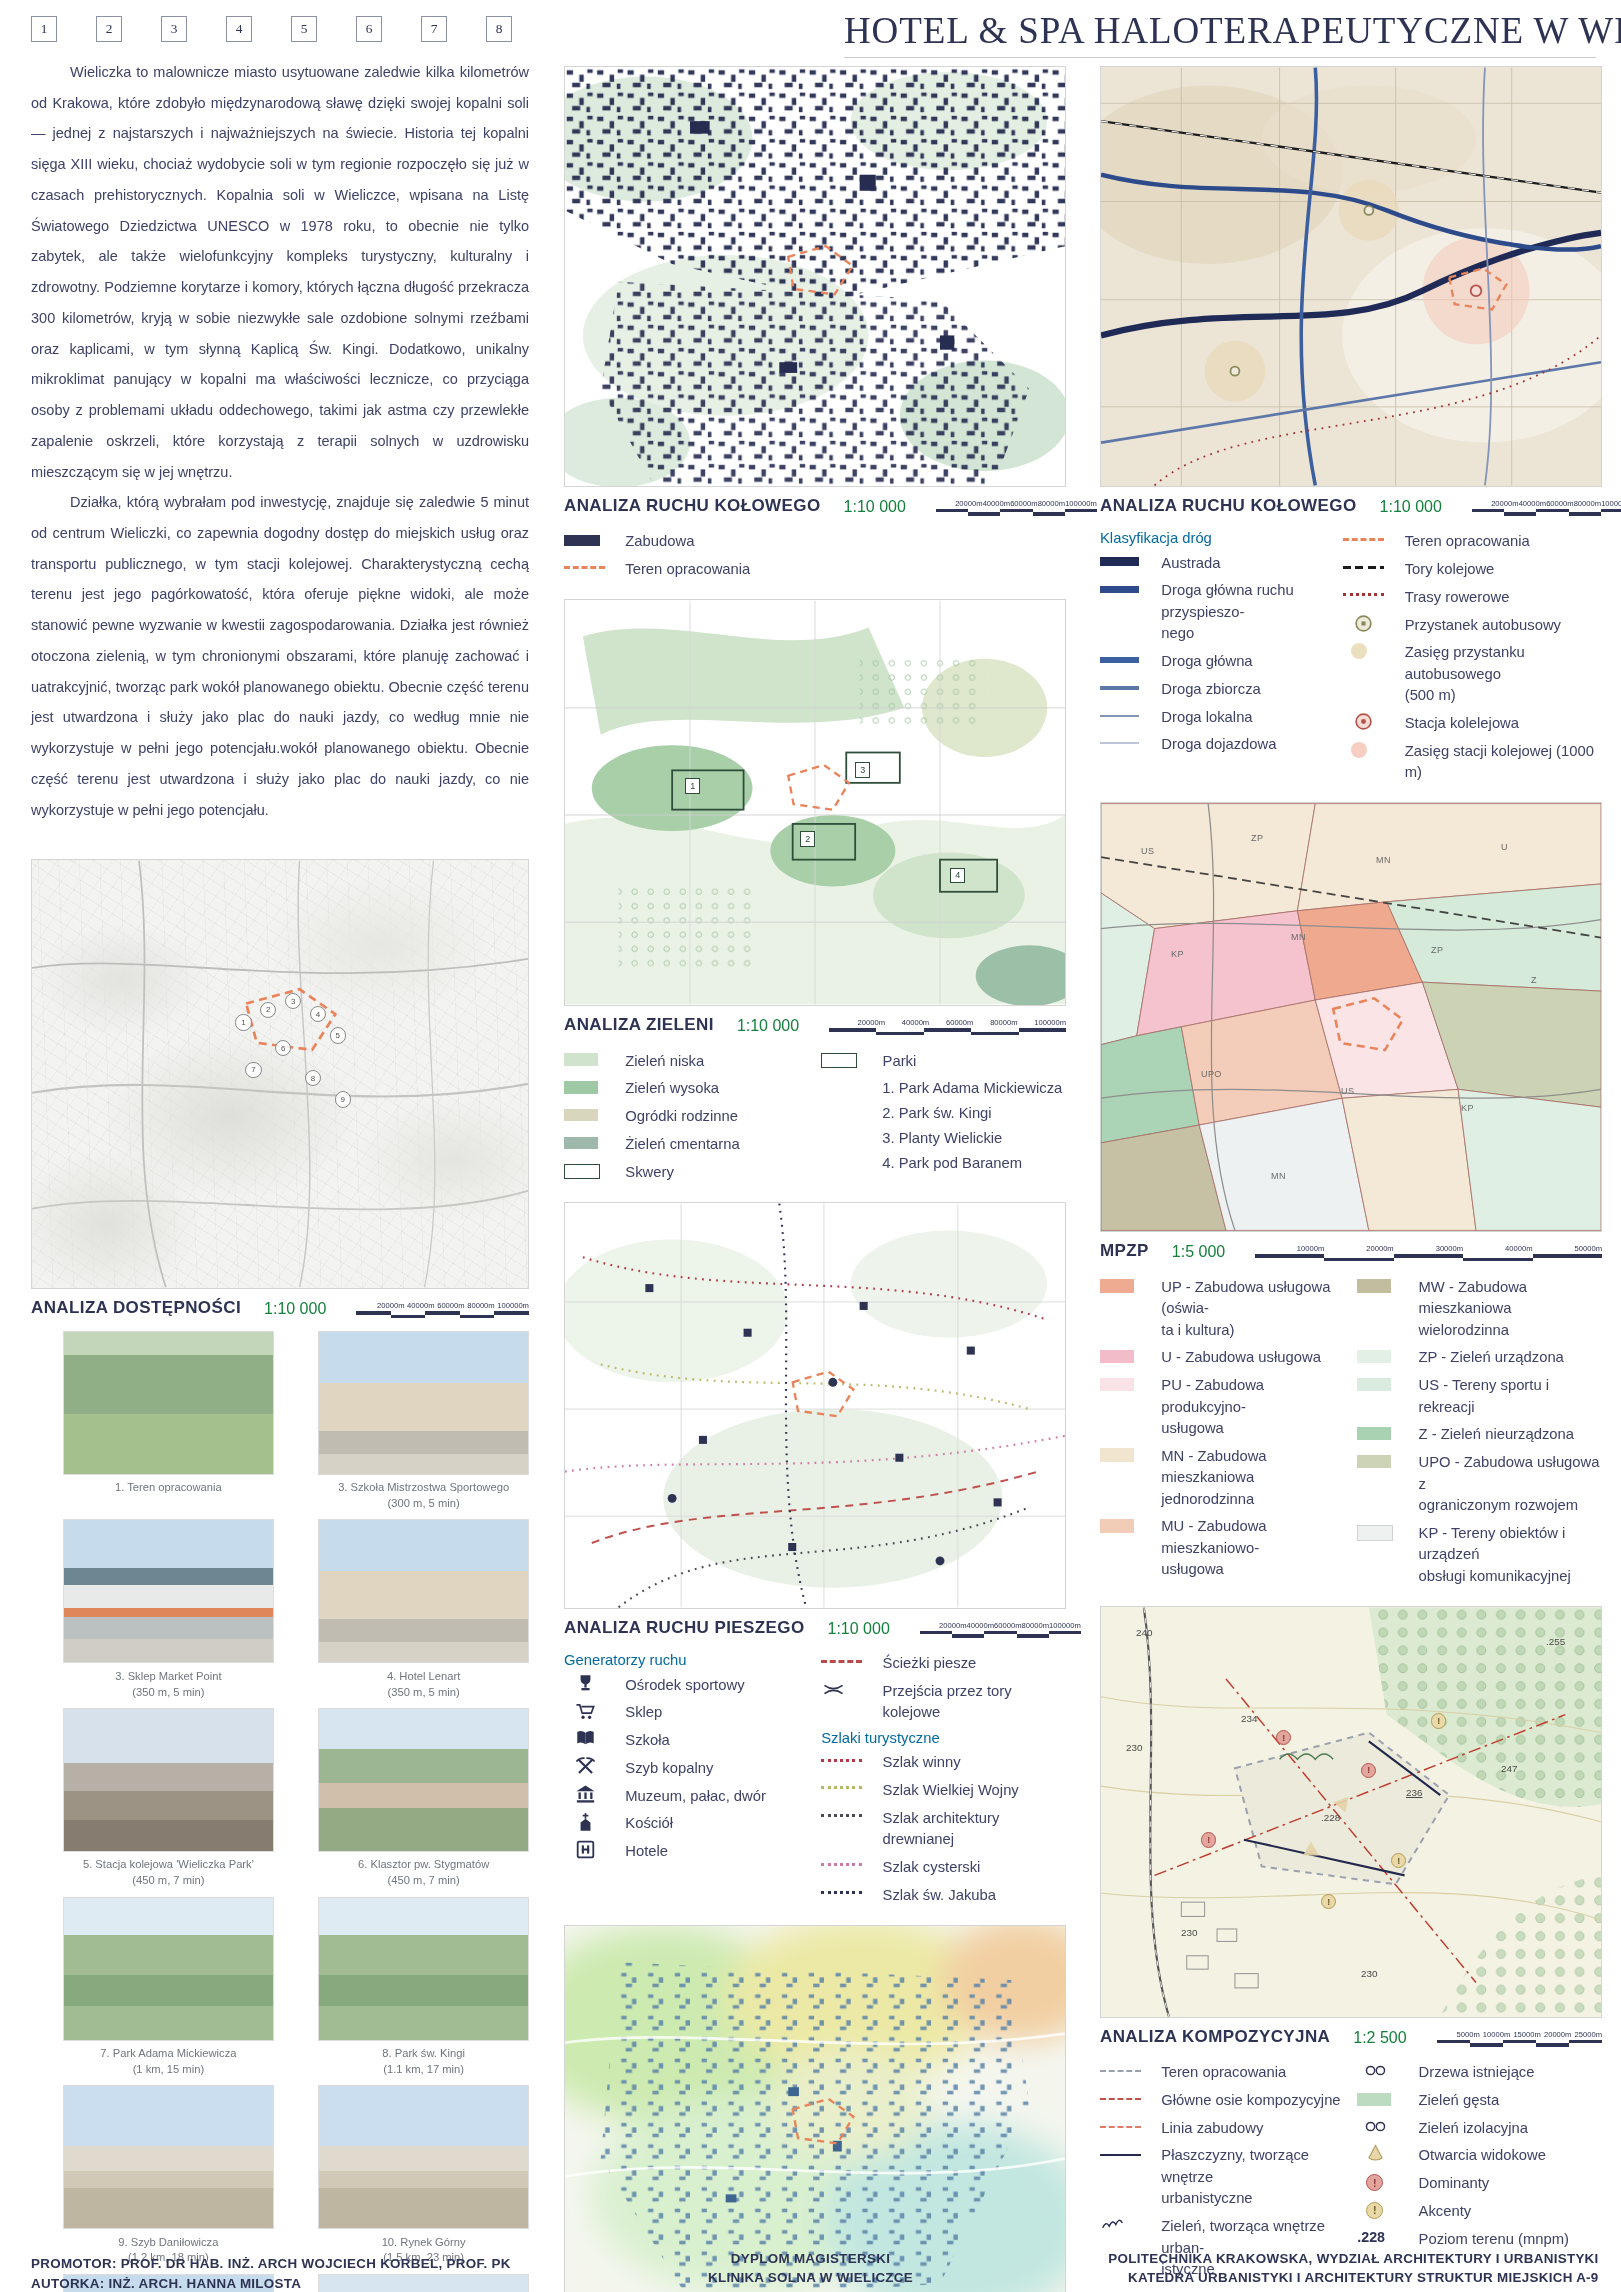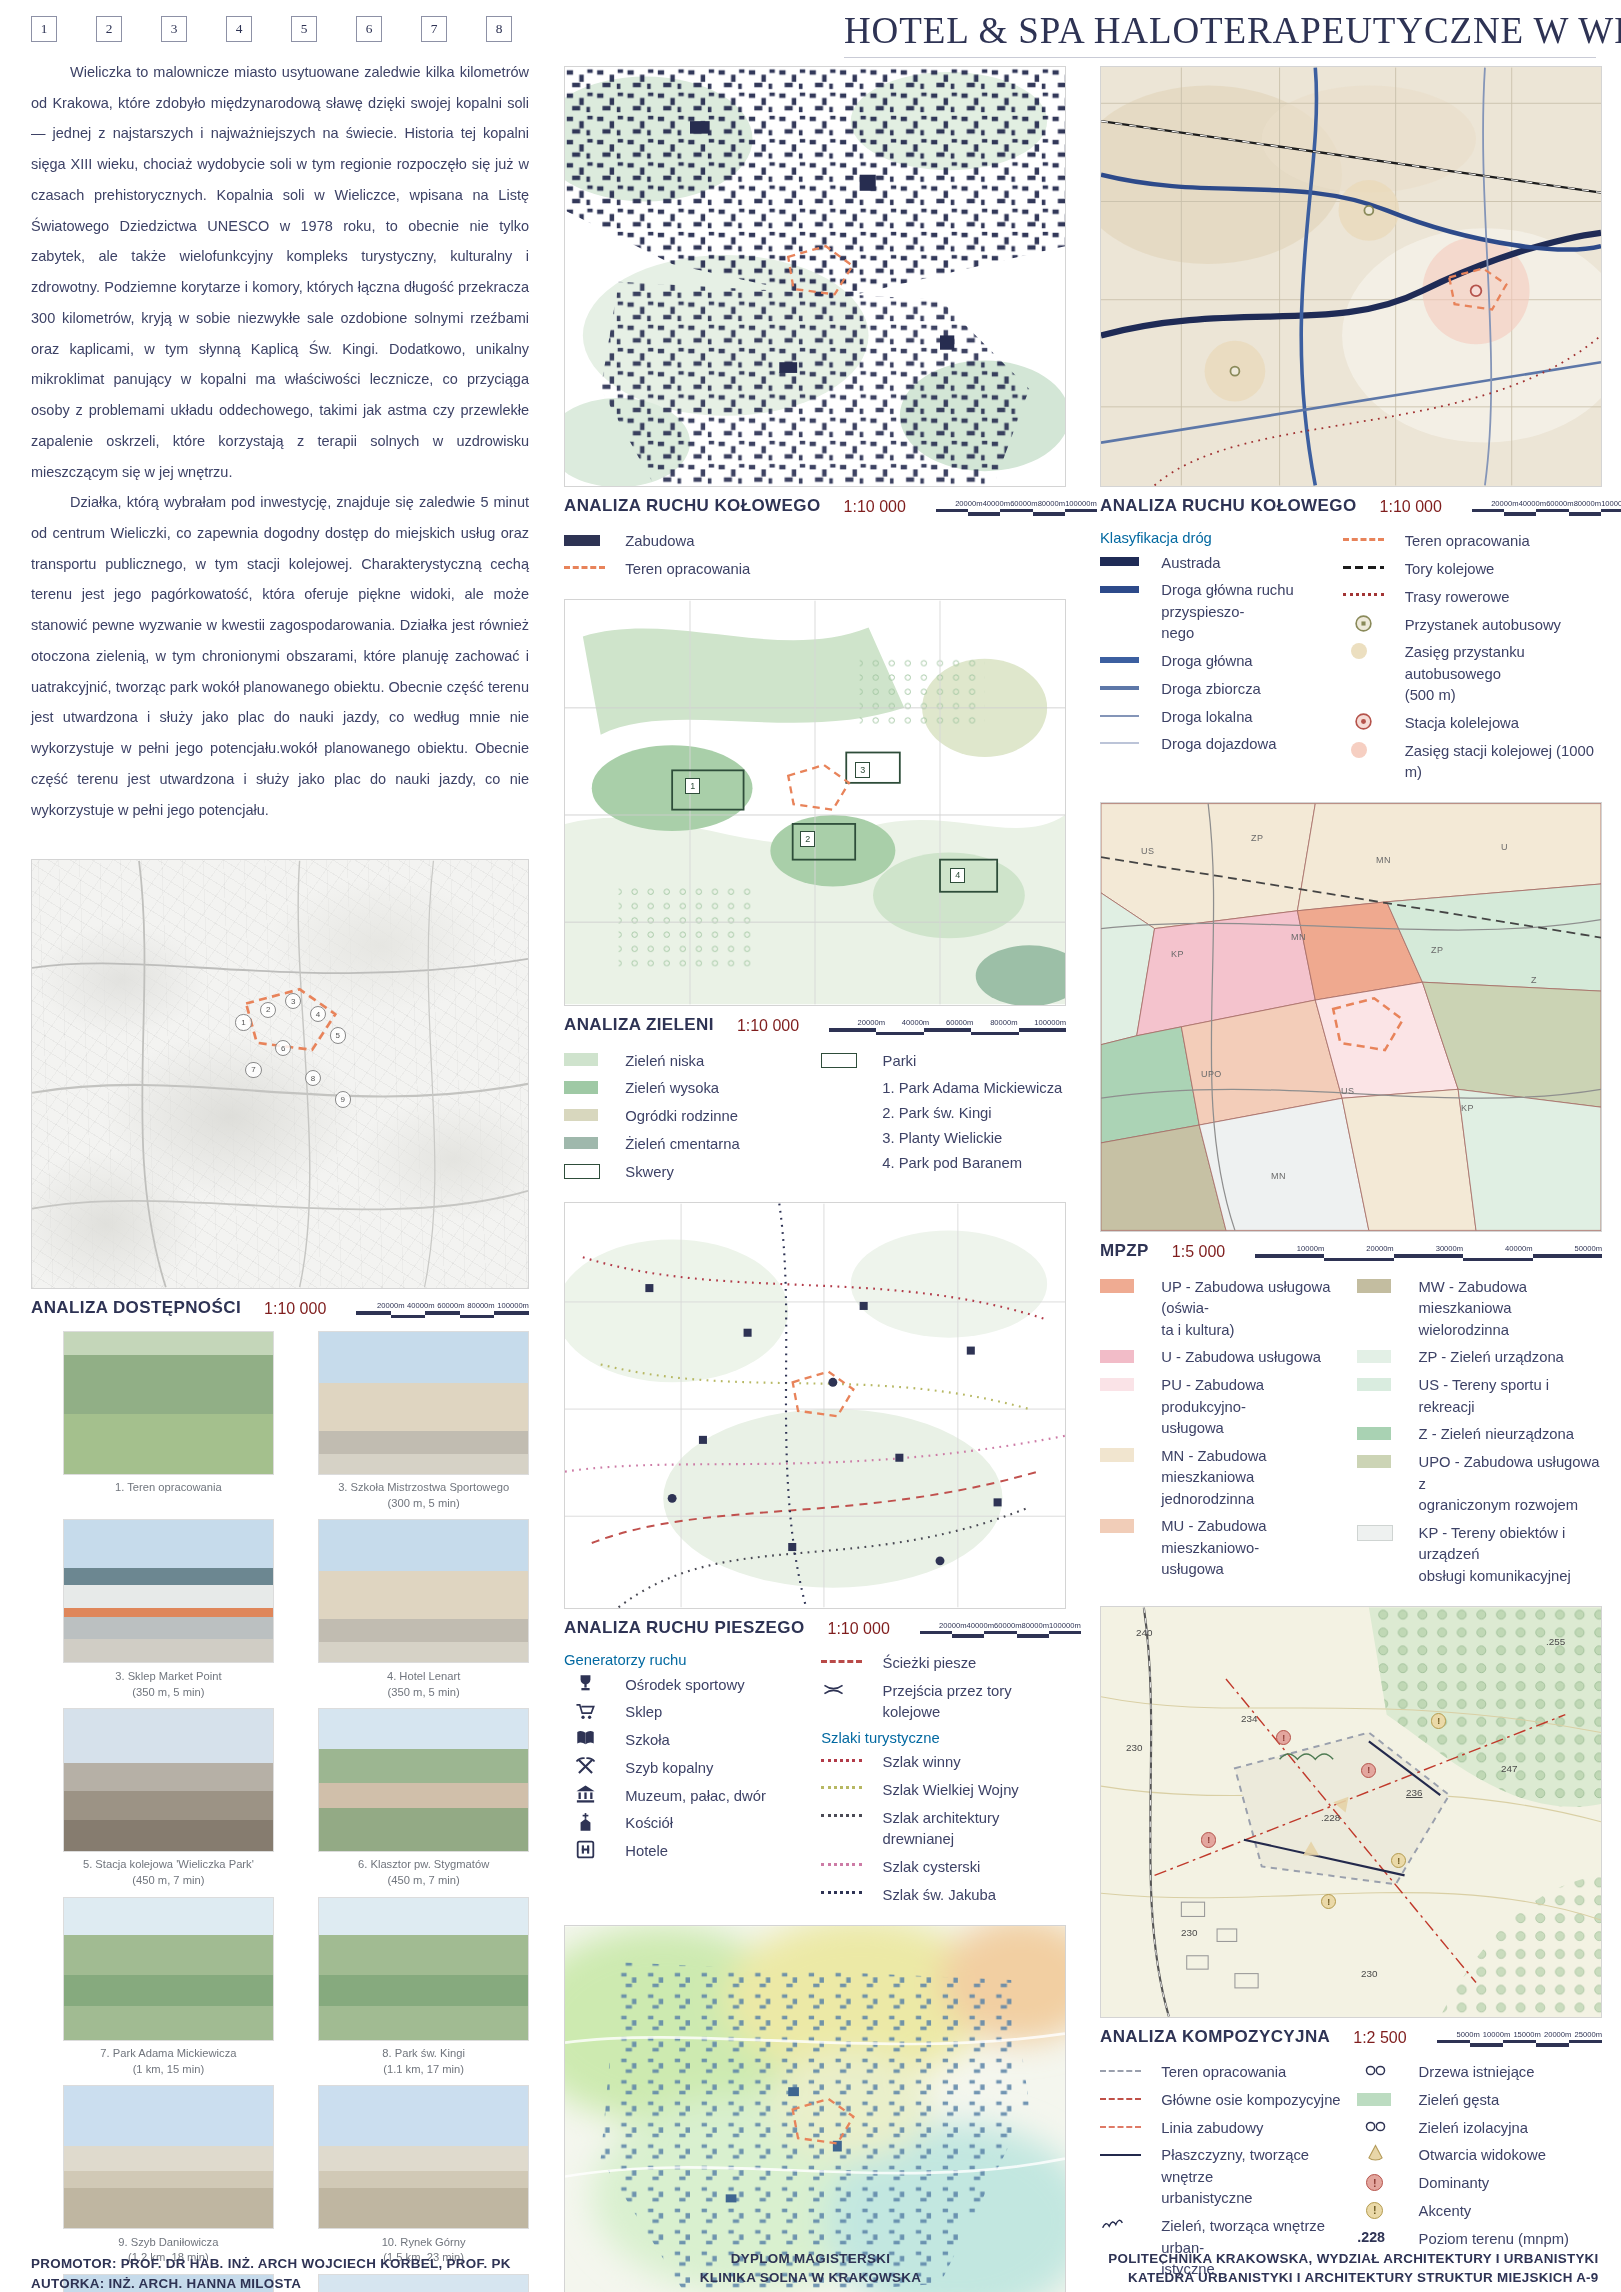--- a/index.html
+++ b/index.html
@@ -19,21 +19,21 @@
   .col-left{position:absolute;left:31px;top:57px;width:498px;}
   .col-mid{position:absolute;left:564px;top:66px;width:502px;}
   .col-right{position:absolute;left:1100px;top:66px;width:502px;}
 
   
   .intro p{margin:0;text-align:justify;font-size:14.5px;line-height:2.12;color:#3d4266;text-indent:39px;}
 
   
   .sec-head{display:flex;align-items:flex-end;margin:9px 0 9px 0;}
   .sec-title{font-size:17px;font-weight:700;letter-spacing:0.4px;color:#2e3354;white-space:nowrap;}
-  .sec-scale{font-size:16px;margin-left:23px;color:#7f1d1d;white-space:nowrap;}
+  .sec-scale{font-size:16px;margin-left:23px;color:#15803d;white-space:nowrap;}
   .sbar-wrap{flex:1;margin-left:30px;min-width:161px;}
   .sbar-labels{display:flex;justify-content:space-between;padding-left:12%;font-size:7.6px;color:#2e3354;margin-bottom:0.9px;}
   .sbar{height:7.2px;position:relative;}
   .sbar::before{content:"";position:absolute;left:0;right:0;top:0;height:3.6px;
      background:linear-gradient(90deg,#2e3354 0 20%,transparent 20% 40%,#2e3354 40% 60%,transparent 60% 80%,#2e3354 80% 100%);}
   .sbar::after{content:"";position:absolute;left:0;right:0;bottom:0;height:3.6px;
      background:linear-gradient(90deg,transparent 0 20%,#2e3354 20% 40%,transparent 40% 60%,#2e3354 60% 80%,transparent 80% 100%);}
 
   
   .leg-2col{display:flex;gap:12.5px;margin:3.6px 0 12.5px 0;justify-content:flex-end;}
@@ -1253,20 +1253,20 @@
 
 </div>
 
 <div class="footer">
   <div class="f-left">
     <div>PROMOTOR: PROF. DR HAB. INŻ. ARCH WOJCIECH KORBEL, PROF. PK</div>
     <div>AUTORKA: INŻ. ARCH. HANNA MILOSTA</div>
   </div>
   <div class="f-mid">
     <div>DYPLOM MAGISTERSKI</div>
-    <div>KLINIKA SOLNA W KRAKOWSKA</div>
+    <div>KLINIKA SOLNA W WIELICZCE</div>
   </div>
   <div class="f-right">
     <div>POLITECHNIKA KRAKOWSKA, WYDZIAŁ ARCHITEKTURY I URBANISTYKI</div>
     <div>KATEDRA URBANISTYKI I ARCHITEKTURY STRUKTUR MIEJSKICH A-9</div>
   </div>
 </div>
 
 
 </body></html>

